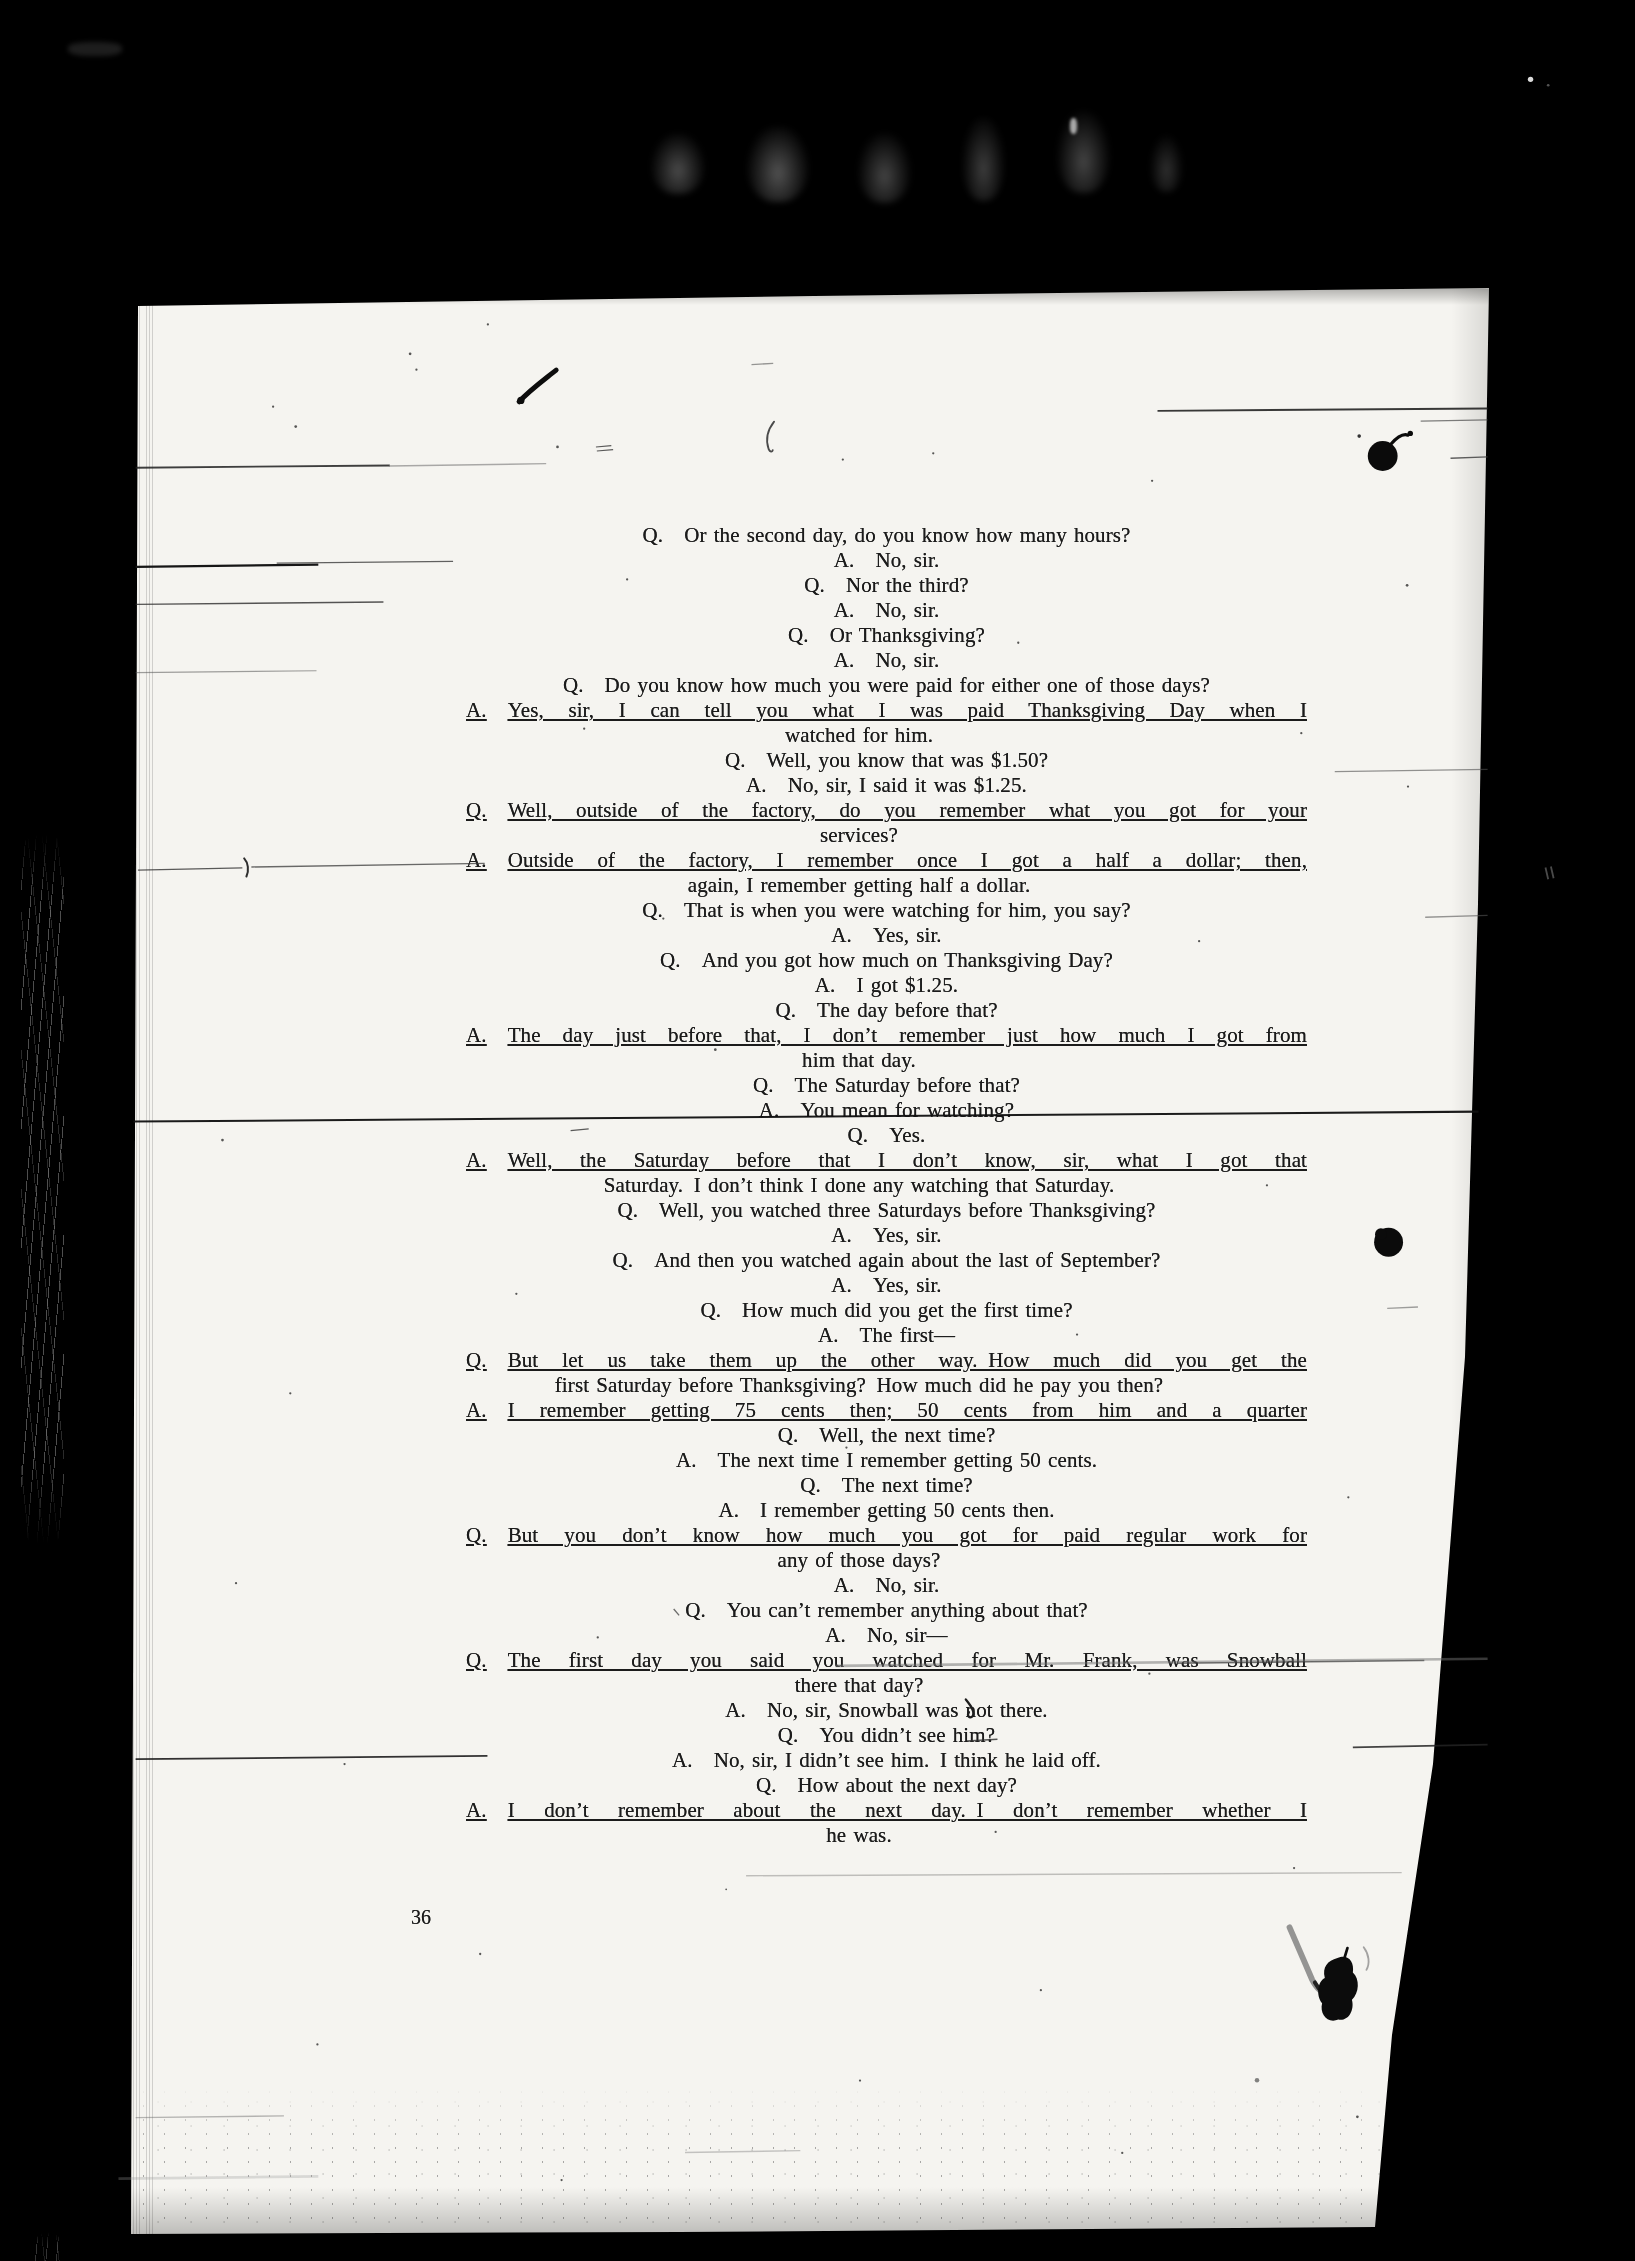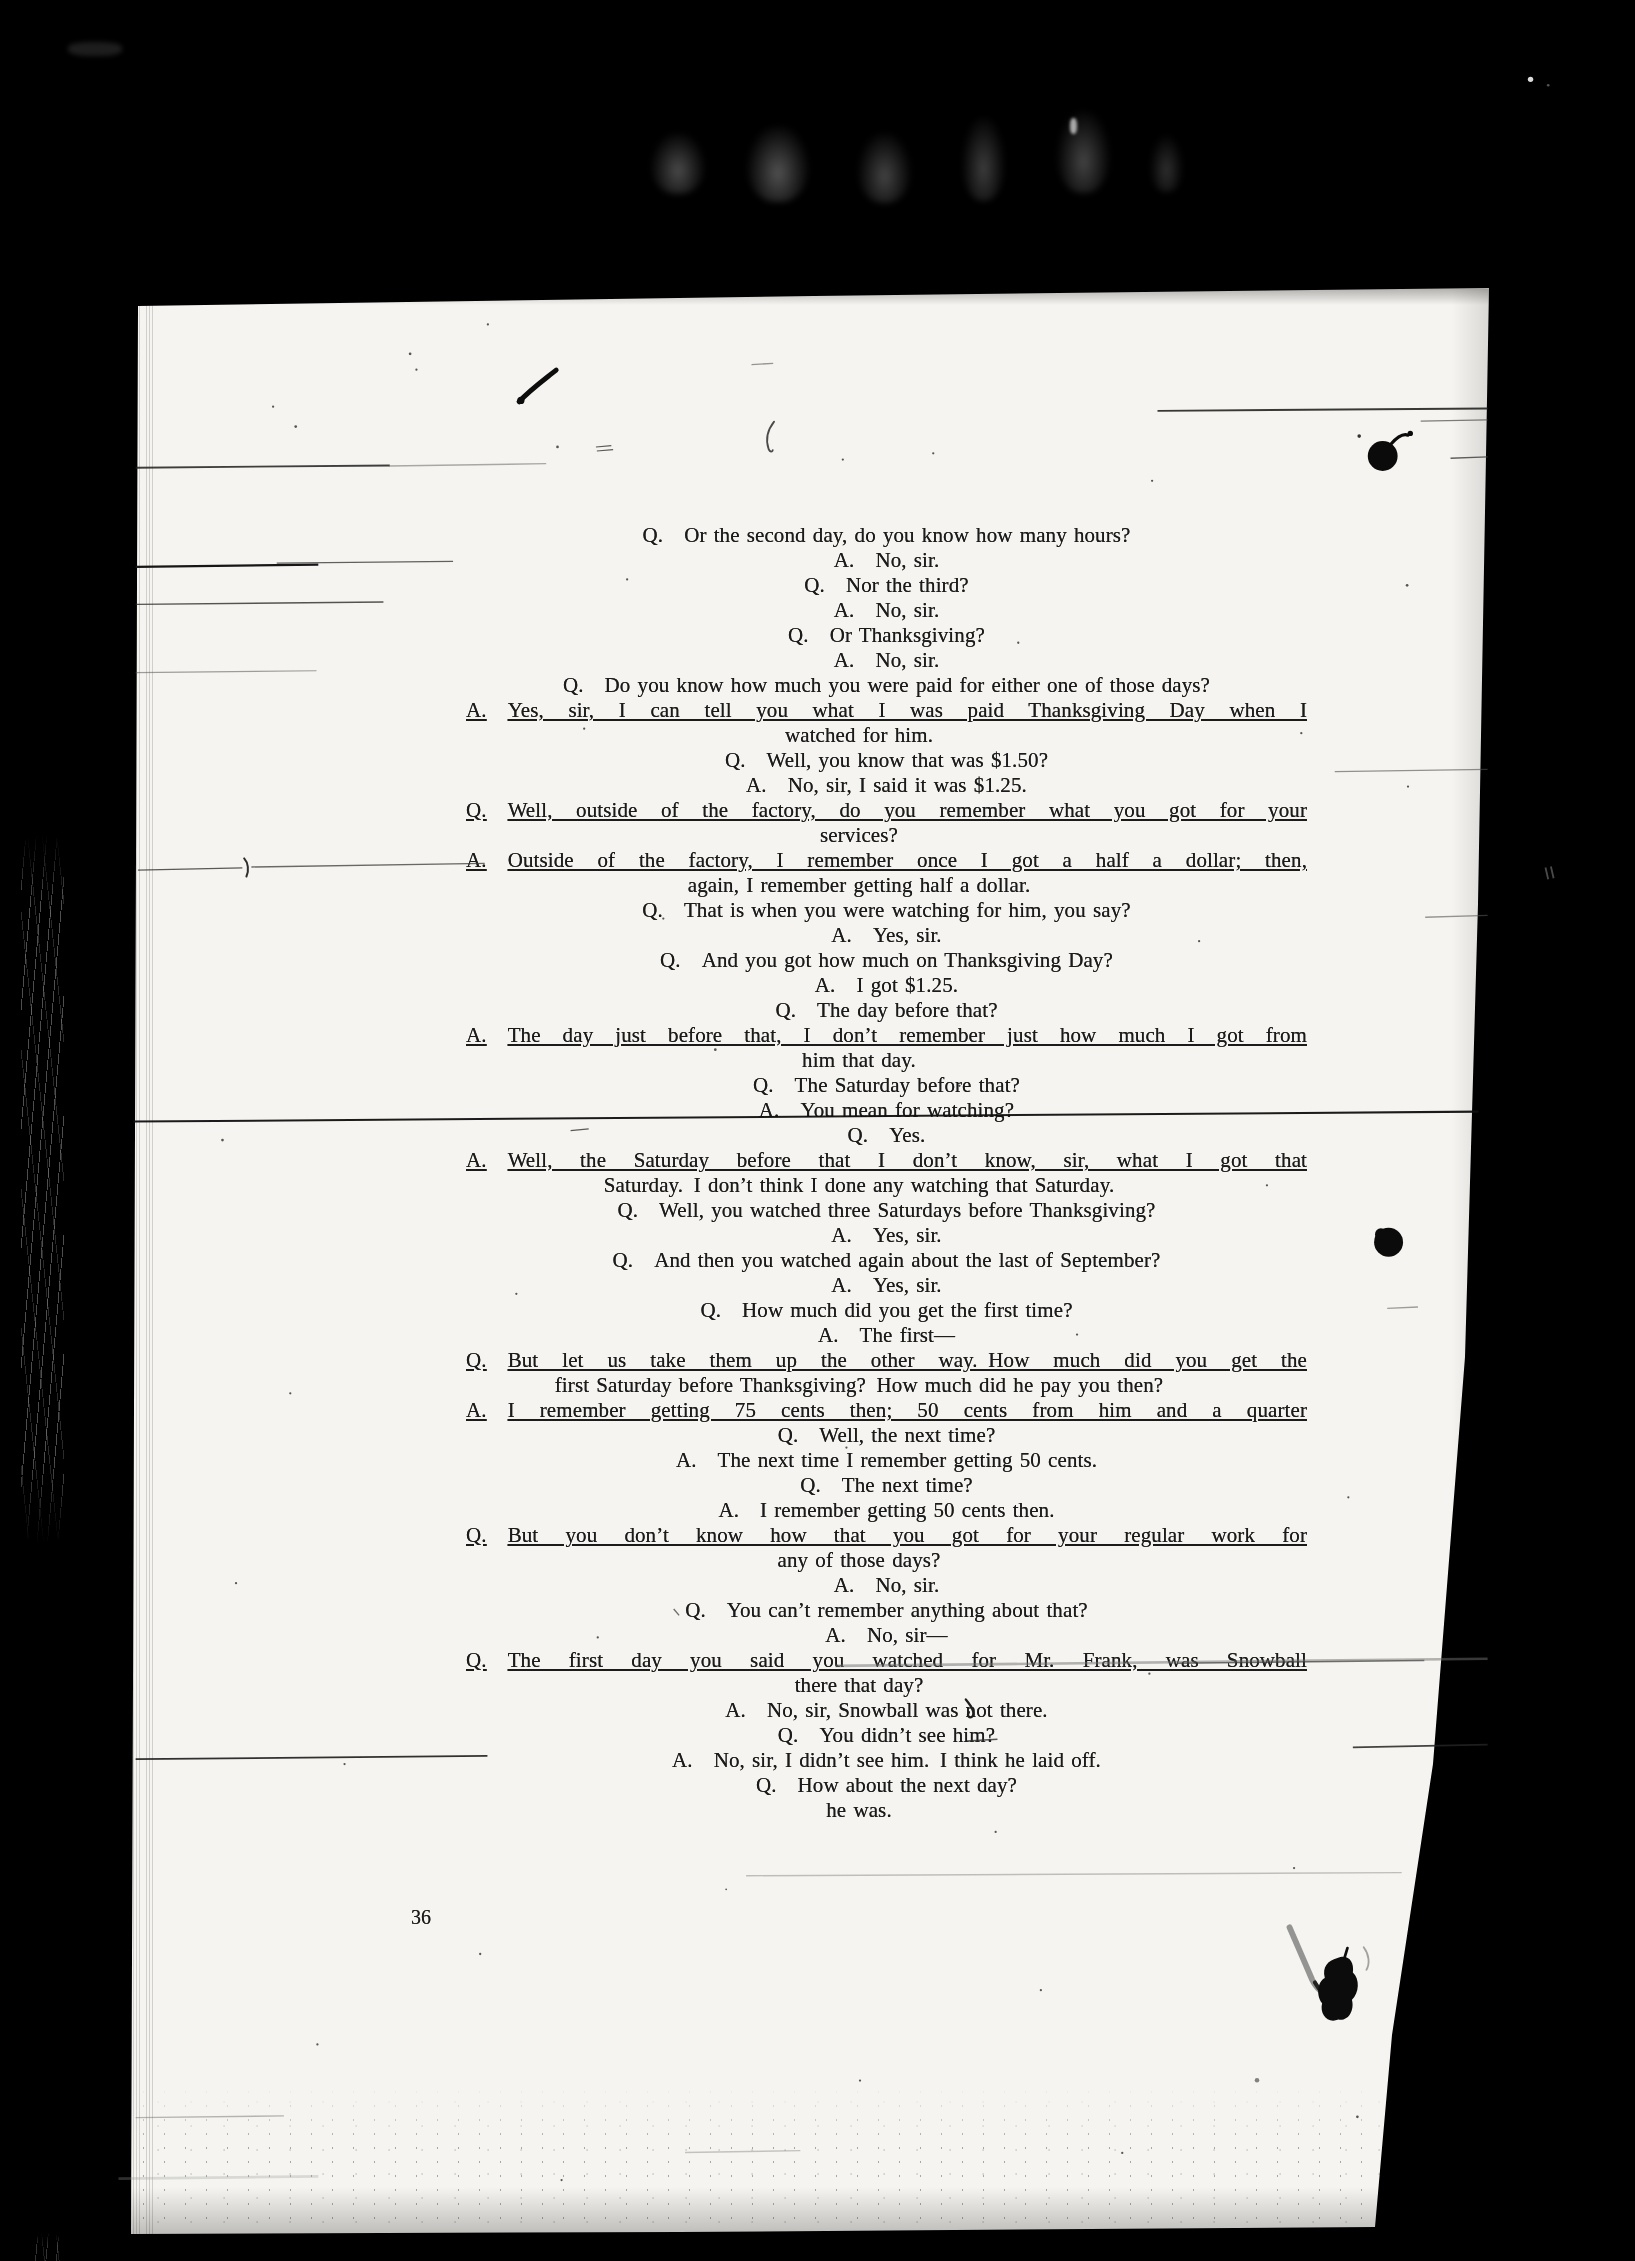--- a/index.html
+++ b/index.html
@@ -131,31 +131,32 @@
       <div class="line indent"><span class="qa-prefix">A.</span><span>Yes, sir.</span></div>
       <div class="line indent"><span class="qa-prefix">Q.</span><span>How much did you get the first time?</span></div>
       <div class="line indent"><span class="qa-prefix">A.</span><span>The first—</span></div>
       <div class="line indent justify"><span class="qa-prefix">Q.</span><span>But let us take them up the other way. How much did you get the</span></div>
       <div class="line"><span>first Saturday before Thanksgiving? How much did he pay you then?</span></div>
       <div class="line indent justify"><span class="qa-prefix">A.</span><span>I remember getting 75 cents then; 50 cents from him and a quarter</span></div>
       <div class="line indent"><span class="qa-prefix">Q.</span><span>Well, the next time?</span></div>
       <div class="line indent"><span class="qa-prefix">A.</span><span>The next time I remember getting 50 cents.</span></div>
       <div class="line indent"><span class="qa-prefix">Q.</span><span>The next time?</span></div>
       <div class="line indent"><span class="qa-prefix">A.</span><span>I remember getting 50 cents then.</span></div>
-      <div class="line indent justify"><span class="qa-prefix">Q.</span><span>But you don’t know how that you got for your regular work for</span></div>
+      <div class="line indent justify"><span class="qa-prefix">Q.</span><span>But you don’t know how much you got for paid regular work for</span></div>
       <div class="line"><span>any of those days?</span></div>
       <div class="line indent"><span class="qa-prefix">A.</span><span>No, sir.</span></div>
       <div class="line indent"><span class="qa-prefix">Q.</span><span>You can’t remember anything about that?</span></div>
       <div class="line indent"><span class="qa-prefix">A.</span><span>No, sir—</span></div>
       <div class="line indent justify"><span class="qa-prefix">Q.</span><span>The first day you said you watched for Mr. Frank, was Snowball</span></div>
       <div class="line"><span>there that day?</span></div>
       <div class="line indent"><span class="qa-prefix">A.</span><span>No, sir, Snowball was not there.</span></div>
       <div class="line indent"><span class="qa-prefix">Q.</span><span>You didn’t see him?</span></div>
       <div class="line indent"><span class="qa-prefix">A.</span><span>No, sir, I didn’t see him. I think he laid off.</span></div>
       <div class="line indent"><span class="qa-prefix">Q.</span><span>How about the next day?</span></div>
+      <div class="line indent justify"><span class="qa-prefix">A.</span><span>I don’t remember about the next day. I don’t remember whether I</span></div>
       <div class="line"><span>he was.</span></div>
     </div>
   <div id="page-number">36</div>
 
   <svg class="overlay" width="1635" height="2377" viewBox="0 0 3616 5256">
     <defs>
       <filter id="soft" x="-20%" y="-400%" width="140%" height="900%">
         <feGaussianBlur stdDeviation="1.6"></feGaussianBlur>
       </filter>
     </defs>

